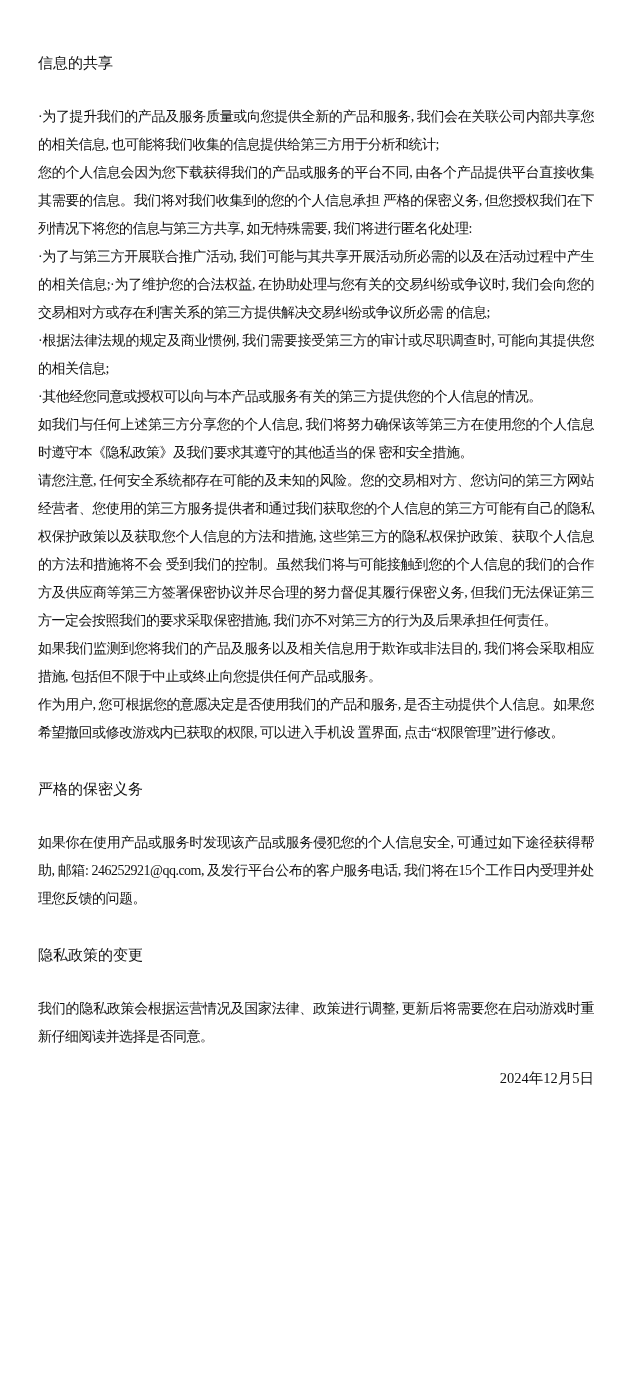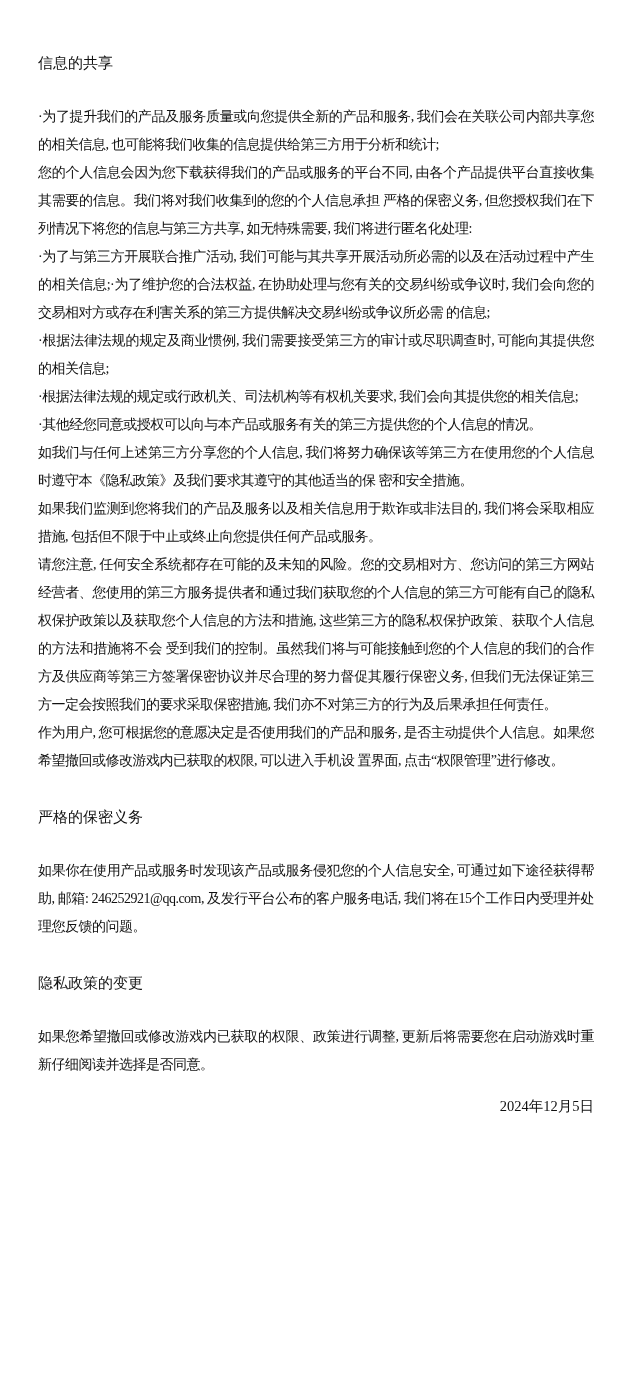--- a/index.html
+++ b/index.html
@@ -52,38 +52,37 @@
 <body>
 
 <div class="page">
 
   <div class="section">
     <h2 class="section-heading">信息的共享</h2>
     <p class="paragraph">·为了提升我们的产品及服务质量或向您提供全新的产品和服务, 我们会在关联公司内部共享您的相关信息, 也可能将我们收集的信息提供给第三方用于分析和统计;</p>
     <p class="paragraph">您的个人信息会因为您下载获得我们的产品或服务的平台不同, 由各个产品提供平台直接收集其需要的信息。我们将对我们收集到的您的个人信息承担 严格的保密义务, 但您授权我们在下列情况下将您的信息与第三方共享, 如无特殊需要, 我们将进行匿名化处理:</p>
     <p class="paragraph">·为了与第三方开展联合推广活动, 我们可能与其共享开展活动所必需的以及在活动过程中产生的相关信息;·为了维护您的合法权益, 在协助处理与您有关的交易纠纷或争议时, 我们会向您的交易相对方或存在利害关系的第三方提供解决交易纠纷或争议所必需 的信息;</p>
     <p class="paragraph">·根据法律法规的规定及商业惯例, 我们需要接受第三方的审计或尽职调查时, 可能向其提供您的相关信息;</p>
-    <p class="paragraph">·根据法律法规的规定或行政机关、司法机构等有权机关要求, 我们会向其提供您的相关信息;</p>
     <p class="paragraph">·其他经您同意或授权可以向与本产品或服务有关的第三方提供您的个人信息的情况。</p>
     <p class="paragraph">如我们与任何上述第三方分享您的个人信息, 我们将努力确保该等第三方在使用您的个人信息时遵守本《隐私政策》及我们要求其遵守的其他适当的保 密和安全措施。</p>
   </div>
 
   <div class="section">
+    <p class="paragraph">请您注意, 任何安全系统都存在可能的及未知的风险。您的交易相对方、您访问的第三方网站经营者、您使用的第三方服务提供者和通过我们获取您的个人信息的第三方可能有自己的隐私权保护政策以及获取您个人信息的方法和措施, 这些第三方的隐私权保护政策、获取个人信息的方法和措施将不会 受到我们的控制。虽然我们将与可能接触到您的个人信息的我们的合作方及供应商等第三方签署保密协议并尽合理的努力督促其履行保密义务, 但我们无法保证第三方一定会按照我们的要求采取保密措施, 我们亦不对第三方的行为及后果承担任何责任。</p>
     <p class="paragraph">如果我们监测到您将我们的产品及服务以及相关信息用于欺诈或非法目的, 我们将会采取相应措施, 包括但不限于中止或终止向您提供任何产品或服务。</p>
-    <p class="paragraph">请您注意, 任何安全系统都存在可能的及未知的风险。您的交易相对方、您访问的第三方网站经营者、您使用的第三方服务提供者和通过我们获取您的个人信息的第三方可能有自己的隐私权保护政策以及获取您个人信息的方法和措施, 这些第三方的隐私权保护政策、获取个人信息的方法和措施将不会 受到我们的控制。虽然我们将与可能接触到您的个人信息的我们的合作方及供应商等第三方签署保密协议并尽合理的努力督促其履行保密义务, 但我们无法保证第三方一定会按照我们的要求采取保密措施, 我们亦不对第三方的行为及后果承担任何责任。</p>
     <p class="paragraph">作为用户, 您可根据您的意愿决定是否使用我们的产品和服务, 是否主动提供个人信息。如果您希望撤回或修改游戏内已获取的权限, 可以进入手机设 置界面, 点击“权限管理”进行修改。</p>
   </div>
 
   <div class="section">
     <h2 class="section-heading">严格的保密义务</h2>
     <p class="paragraph">如果你在使用产品或服务时发现该产品或服务侵犯您的个人信息安全, 可通过如下途径获得帮助, 邮箱: 246252921@qq.com, 及发行平台公布的客户服务电话, 我们将在15个工作日内受理并处理您反馈的问题。</p>
   </div>
 
   <div class="section">
     <h2 class="section-heading">隐私政策的变更</h2>
-    <p class="paragraph">如果您希望撤回或修改游戏内已获取的权限、政策进行调整, 更新后将需要您在启动游戏时重新仔细阅读并选择是否同意。</p>
+    <p class="paragraph">我们的隐私政策会根据运营情况及国家法律、政策进行调整, 更新后将需要您在启动游戏时重新仔细阅读并选择是否同意。</p>
   </div>
 
   <div class="signature">
     <div class="sig-line">2024年12月5日</div>
   </div>
 
 </div>
 
 </body></html>

